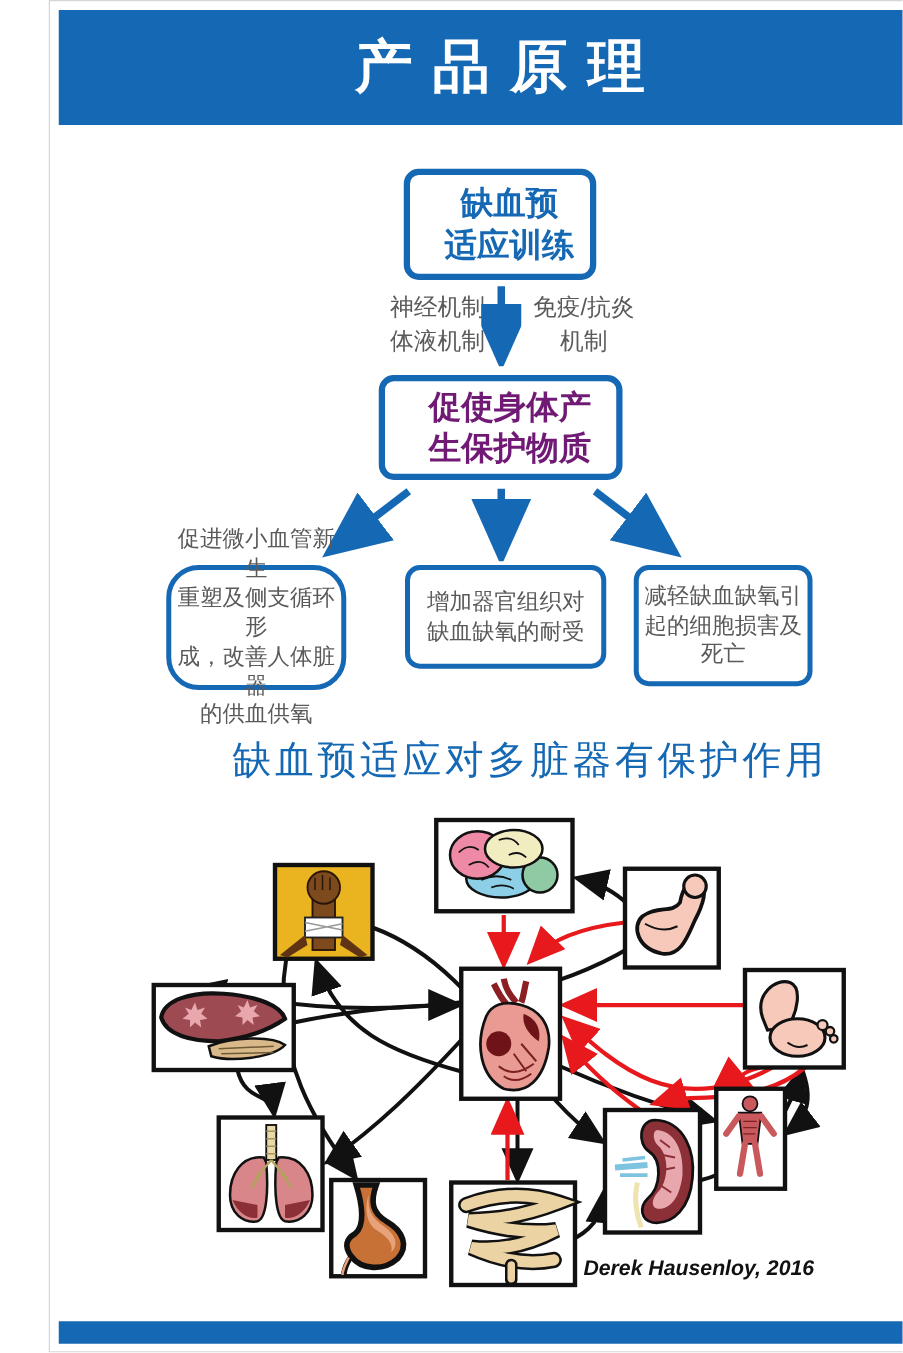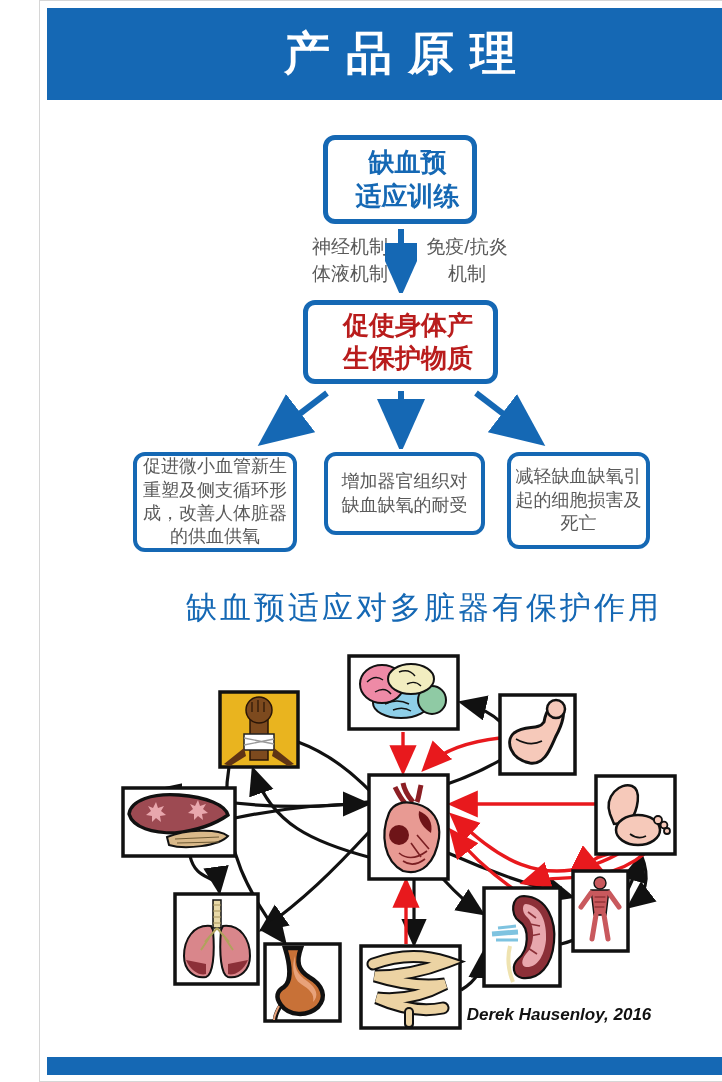--- a/index.html
+++ b/index.html
@@ -5,26 +5,26 @@
   html,body{margin:0;padding:0;background:#ffffff;}
   body{font-family:"Liberation Sans","DejaVu Sans",sans-serif;}
   #poster{position:relative;width:722px;height:1082px;background:#fff;border:1px solid #d6d6d6;box-sizing:border-box;overflow:hidden;margin-left:39px;}
   .blue-bar{position:absolute;left:7px;right:7px;background:#1568b4;}
   #header{top:7px;height:92px;display:flex;align-items:center;justify-content:center;}
   #header .title{color:#fff;font-size:46px;font-weight:bold;letter-spacing:16px;text-indent:16px;}
   #footer{bottom:6px;height:18px;}
   .fc-box{position:absolute;border:5px solid #1568b4;border-radius:12px;background:#fff;display:flex;flex-direction:column;align-items:center;justify-content:center;text-align:center;box-sizing:border-box;padding-left:15px;}
   .fc-box.big{font-size:26px;font-weight:bold;line-height:1.28;}
   #top-box{left:283px;top:134px;width:154px;height:89px;color:#1568b4;}
-  #mid-box{left:263px;top:299px;width:195px;height:84px;color:#b91c1c;}
+  #mid-box{left:263px;top:299px;width:195px;height:84px;color:#701a75;}
   .mech{position:absolute;color:#5a5a5a;font-size:19px;line-height:1.4;text-align:center;width:110px;}
   #mech-left{left:255px;top:233px;}
   #mech-right{left:372px;top:233px;}
   .outcome{font-size:18px;color:#5a5a5a;line-height:1.3;font-weight:500;border-width:4px;padding:2px;}
-  #outcome-1{left:93px;top:451px;width:164px;height:100px;}
+  #outcome-1{left:93px;top:451px;width:144px;height:100px;border-radius:26px;}
   #outcome-2{left:284px;top:451px;width:161px;height:83px;}
   #outcome-3{left:467px;top:451px;width:143px;height:97px;}
   #section-title{position:absolute;left:0;right:0;top:586px;text-align:center;color:#1568b4;font-size:31px;font-weight:normal;letter-spacing:3px;padding-left:48px;}
   .arrow-svg{position:absolute;}
   #organ-svg{position:absolute;left:0;top:645px;}
   #caption{position:absolute;left:390px;top:1004px;width:258px;text-align:center;font-size:17px;font-weight:bold;font-style:italic;color:#111;}
 </style>
 </head>
 <body>
 

